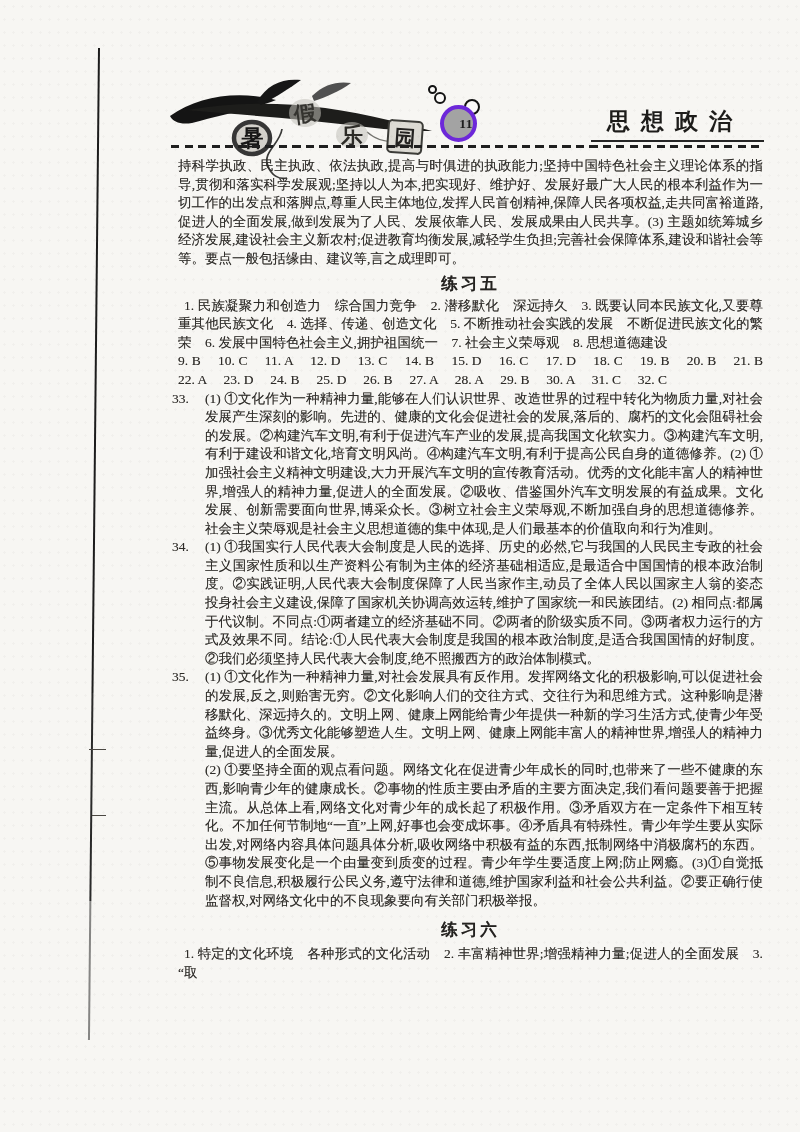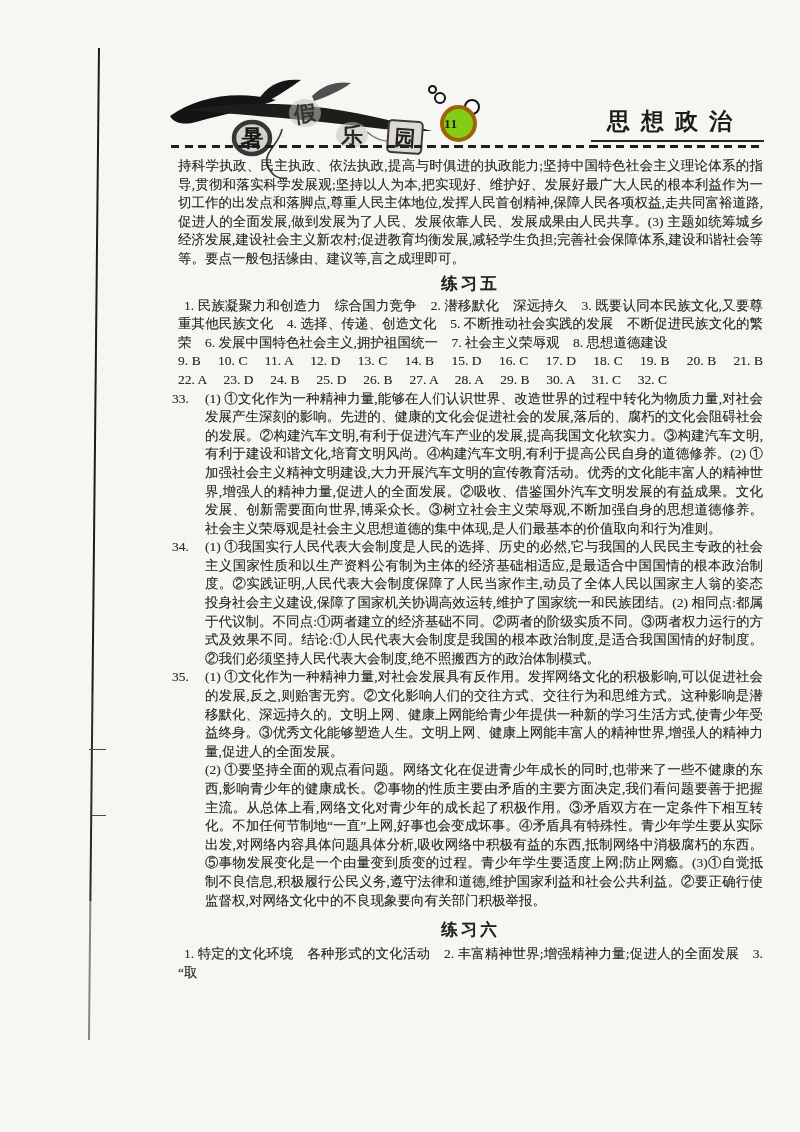--- a/index.html
+++ b/index.html
@@ -27,22 +27,22 @@
     transform:rotate(0.58deg);transform-origin:top left;
   }
   .tick{position:absolute;height:1.4px;background:#4a4742;}
   .tick1{left:89px;top:749px;width:17px;}
   .tick2{left:92px;top:815px;width:14px;}
 
   
   .logo-svg{position:absolute;left:162px;top:74px;}
   .badge{
     position:absolute;left:440px;top:105px;width:29px;height:29px;
-    border:4px solid #a16207;border-radius:50%;background:#84cc16;
-    display:flex;align-items:center;justify-content:flex-start;z-index:3;
+    border:4px solid #6d28d9;border-radius:50%;background:#a3a3a3;
+    display:flex;align-items:center;justify-content:flex-end;z-index:3;
   }
   .badge span{font-size:13.5px;font-weight:600;color:#1e1e1e;letter-spacing:.5px;}
   .bdot{position:absolute;border-radius:50%;background:#fbfaf8;z-index:2;}
   .bdot.d1{left:464px;top:99px;width:12px;height:12px;border:2.5px solid #121212;}
   .bdot.d2{left:434px;top:92px;width:8px;height:8px;border:2.5px solid #121212;}
   .bdot.d3{left:428px;top:85px;width:5px;height:5px;border:2px solid #121212;}
   .subject{
     position:absolute;left:607px;top:106px;
     font-size:23px;font-weight:bold;color:#1d1c1a;
     letter-spacing:11px;white-space:nowrap;

